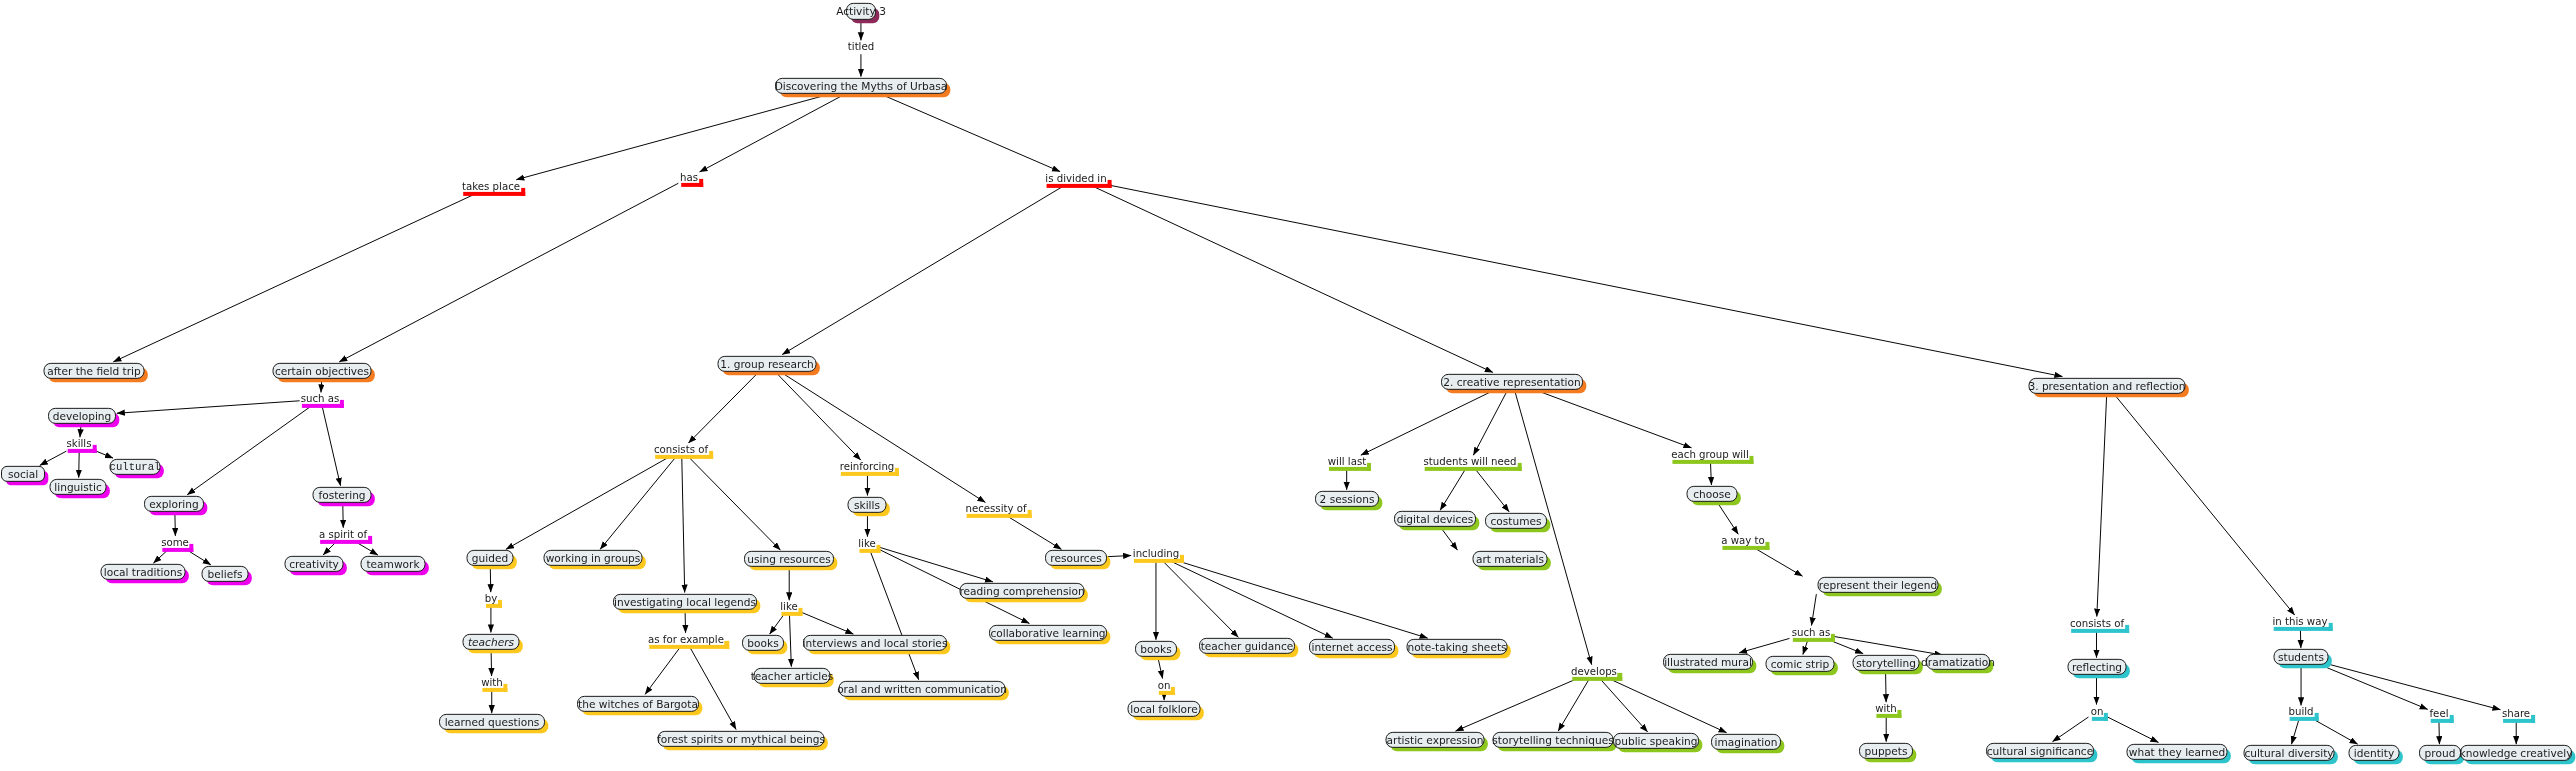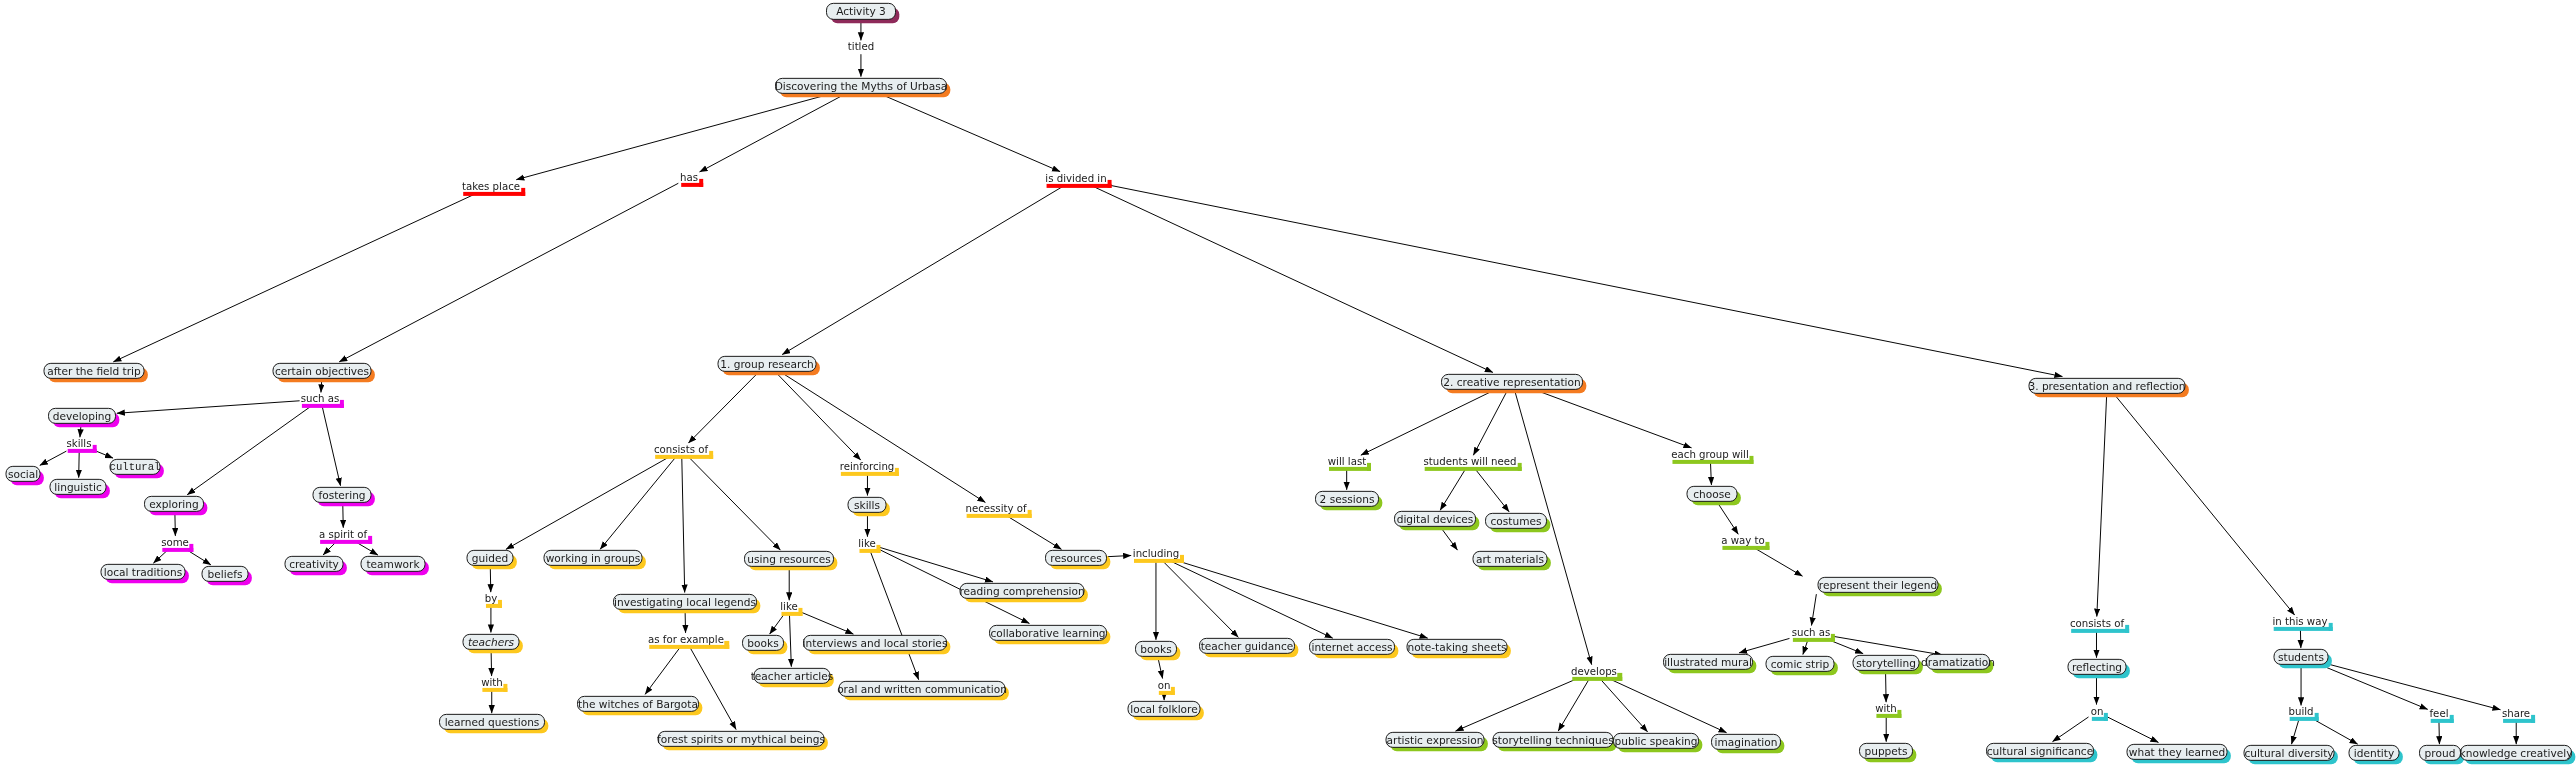--- a/index.html
+++ b/index.html
@@ -110,36 +110,36 @@
       <line x1="2593.9896551724137" y1="484" x2="2815.053448275862" y2="754.5" stroke="#000000" stroke-width="1.2" marker-end="url(#ah)"></line>
       <line x1="2822.1976744186045" y1="771.5" x2="2822.7441860465115" y2="795" stroke="#000000" stroke-width="1.2" marker-end="url(#ah)"></line>
       <line x1="2823" y1="817" x2="2823" y2="865.5" stroke="#000000" stroke-width="1.2" marker-end="url(#ah)"></line>
       <line x1="2820.45" y1="882.5" x2="2811.3" y2="913" stroke="#000000" stroke-width="1.2" marker-end="url(#ah)"></line>
       <line x1="2838.13" y1="882.5" x2="2892.42" y2="913" stroke="#000000" stroke-width="1.2" marker-end="url(#ah)"></line>
       <line x1="2849.557142857143" y1="817" x2="2978.3671875" y2="870.3532729289941" stroke="#000000" stroke-width="1.2" marker-end="url(#ah)"></line>
       <line x1="2992.1770833333335" y1="884.5" x2="2992.7708333333335" y2="913" stroke="#000000" stroke-width="1.2" marker-end="url(#ah)"></line>
       <line x1="2858" y1="815.280303030303" x2="3067.671875" y2="870.8751183712121" stroke="#000000" stroke-width="1.2" marker-end="url(#ah)"></line>
       <line x1="3087" y1="884.5" x2="3087" y2="913" stroke="#000000" stroke-width="1.2" marker-end="url(#ah)"></line>
     </svg>
-<div class="node" style="left: 861px; top: 11.4px; width: 70px; box-shadow: rgb(142, 42, 90) 4.1px 4.1px 0px -0.8px;">
+<div class="node" style="left: 861px; top: 11.4px; width: 30px; box-shadow: rgb(142, 42, 90) 4.1px 4.1px 0px -0.8px;">
       <span>Activity 3</span>
     </div>
     <div class="node" style="left: 861px; top: 86px; width: 172px; box-shadow: rgb(244, 123, 32) 4.1px 4.1px 0px -0.8px;">
       <span>Discovering the Myths of Urbasa</span>
     </div>
     <div class="node" style="left: 94px; top: 371px; width: 101px; box-shadow: rgb(244, 123, 32) 4.1px 4.1px 0px -0.8px;">
       <span>after the field trip</span>
     </div>
     <div class="node" style="left: 322px; top: 371px; width: 99px; box-shadow: rgb(244, 123, 32) 4.1px 4.1px 0px -0.8px;">
       <span>certain objectives</span>
     </div>
     <div class="node" style="left: 82px; top: 416px; width: 68px; box-shadow: rgb(238, 0, 238) 4.1px 4.1px 0px -0.8px;">
       <span>developing</span>
     </div>
-    <div class="node" style="left: 23px; top: 474px; width: 35px; box-shadow: rgb(238, 0, 238) 4.1px 4.1px 0px -0.8px;">
+    <div class="node" style="left: 23px; top: 474px; width: 44px; box-shadow: rgb(238, 0, 238) 4.1px 4.1px 0px -0.8px; border-radius: 6px;">
       <span>social</span>
     </div>
     <div class="node" style="left: 78px; top: 487px; width: 57px; box-shadow: rgb(238, 0, 238) 4.1px 4.1px 0px -0.8px;">
       <span>linguistic</span>
     </div>
     <div class="node" style="left: 135px; top: 467px; width: 51px; box-shadow: rgb(238, 0, 238) 4.1px 4.1px 0px -0.8px; font-family: Liberation Mono, monospace;">
       <span>cultural</span>
     </div>
     <div class="node" style="left: 174px; top: 504px; width: 60px; box-shadow: rgb(238, 0, 238) 4.1px 4.1px 0px -0.8px;">
       <span>exploring</span>
@@ -212,21 +212,21 @@
     </div>
     <div class="node" style="left: 1156px; top: 649px; width: 42px; box-shadow: rgb(253, 200, 30) 4.1px 4.1px 0px -0.8px;">
       <span>books</span>
     </div>
     <div class="node" style="left: 1164px; top: 709px; width: 73px; box-shadow: rgb(253, 200, 30) 4.1px 4.1px 0px -0.8px;">
       <span>local folklore</span>
     </div>
     <div class="node" style="left: 1247px; top: 646px; width: 96px; box-shadow: rgb(253, 200, 30) 4.1px 4.1px 0px -0.8px;">
       <span>teacher guidance</span>
     </div>
-    <div class="node" style="left: 1352px; top: 647px; width: 86px; box-shadow: rgb(253, 200, 30) 4.1px 4.1px 0px -0.8px;">
+    <div class="node" style="left: 1352px; top: 647px; width: 86px; box-shadow: rgb(253, 200, 30) 4.1px 4.1px 0px -0.8px; border-radius: 7px;">
       <span>internet access</span>
     </div>
     <div class="node" style="left: 1457px; top: 647px; width: 101px; box-shadow: rgb(253, 200, 30) 4.1px 4.1px 0px -0.8px;">
       <span>note-taking sheets</span>
     </div>
     <div class="node" style="left: 1512px; top: 382px; width: 142px; box-shadow: rgb(244, 123, 32) 4.1px 4.1px 0px -0.8px;">
       <span>2. creative representation</span>
     </div>
     <div class="node" style="left: 1347px; top: 499px; width: 64px; box-shadow: rgb(141, 199, 30) 4.1px 4.1px 0px -0.8px;">
       <span>2 sessions</span>

